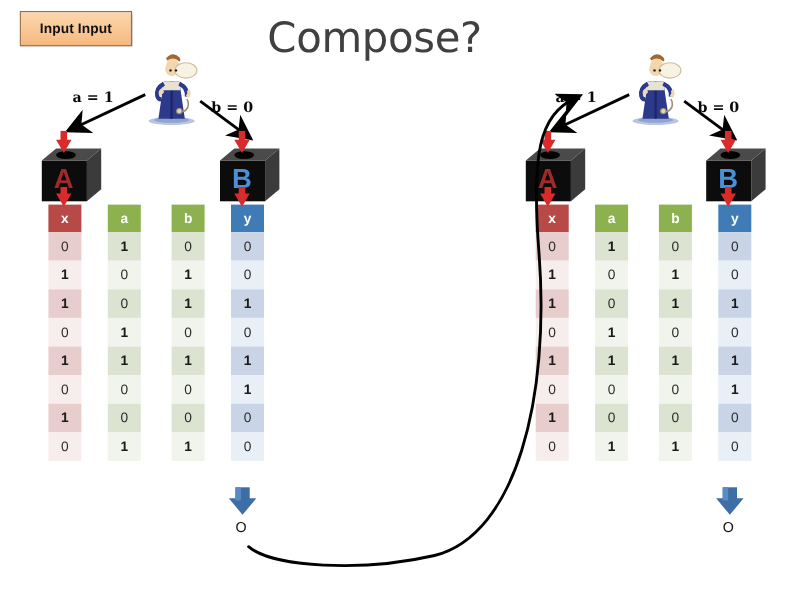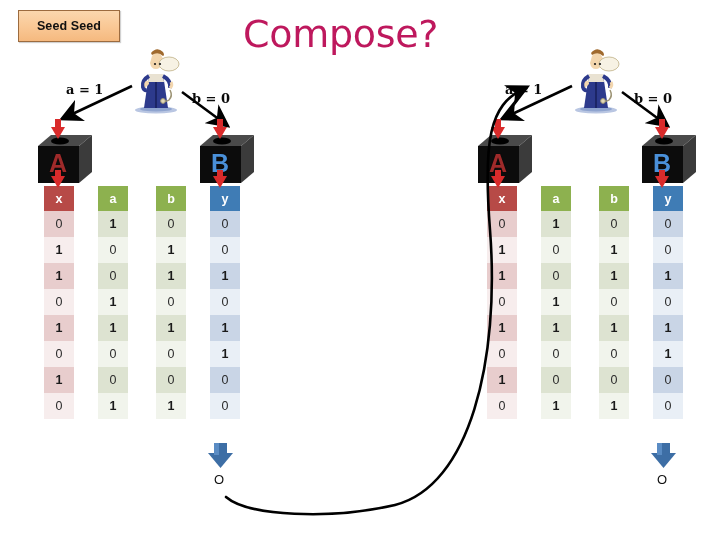--- a/index.html
+++ b/index.html
@@ -18,21 +18,21 @@
     display:flex;align-items:center;justify-content:center;
   }
   .seed-box span{
     font-size:12.5px;font-weight:bold;color:#101010;letter-spacing:.1px;
     font-family:"Liberation Sans", sans-serif;
   }
 
   
   .title{
     position:absolute;left:243px;top:12px;
-    font-size:38px;color:#be185d;font-weight:400;
+    font-size:38px;color:#404040;font-weight:400;
     font-family:"DejaVu Sans", sans-serif;letter-spacing:-.3px;
   }
 
   
   .edge-label{
     position:absolute;font-family:"DejaVu Serif", serif;
     font-size:13px;font-weight:bold;color:#0a0a0a;white-space:nowrap;
   }
 
   
@@ -83,21 +83,21 @@
 
   
   .overlay{position:absolute;left:0;top:0;width:720px;height:540px;pointer-events:none;}
 </style>
 </head>
 <body>
 
 <div class="stage">
 
   <div class="seed-box">
-    <span>Seed Seed</span>
+    <span>Input Input</span>
   </div>
 
   <div class="title">Compose?</div>
 
   <div class="figure" style="left:125px;top:44px;">
     <svg viewBox="0 0 62 70" width="62" height="70">
       <ellipse cx="31" cy="66" rx="21" ry="3.6" fill="#b9c6e2"></ellipse>
       <ellipse cx="31" cy="65" rx="16" ry="2.6" fill="#8fa4cf"></ellipse>
       <path d="M24 30 L38 30 L43 64 L19 64 Z" fill="#2d3a8c"></path>
       <path d="M30 30 L32 30 L32 64 L30 64 Z" fill="#1c2566"></path>

